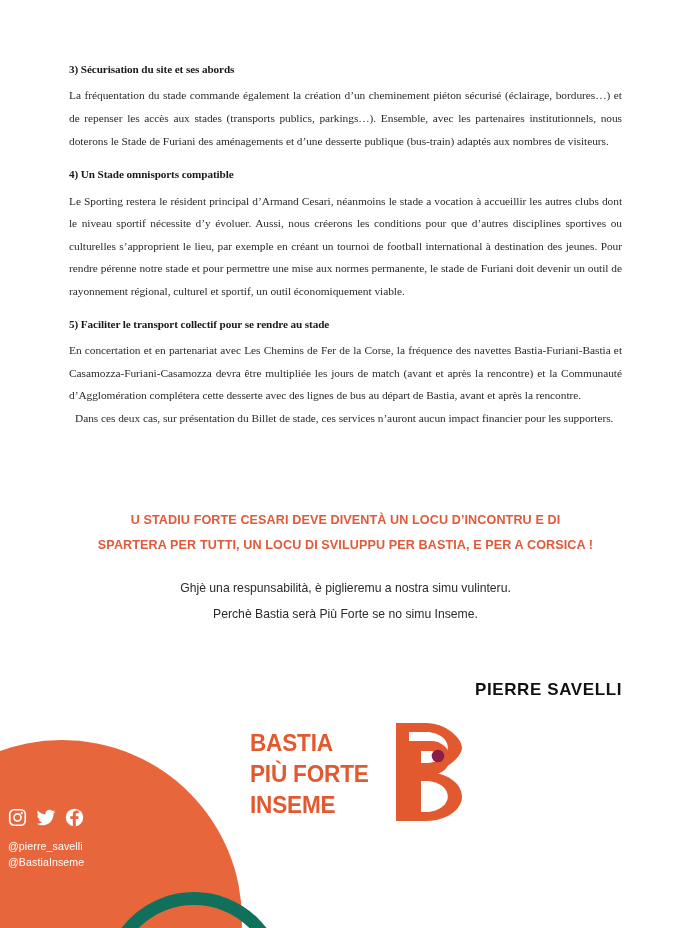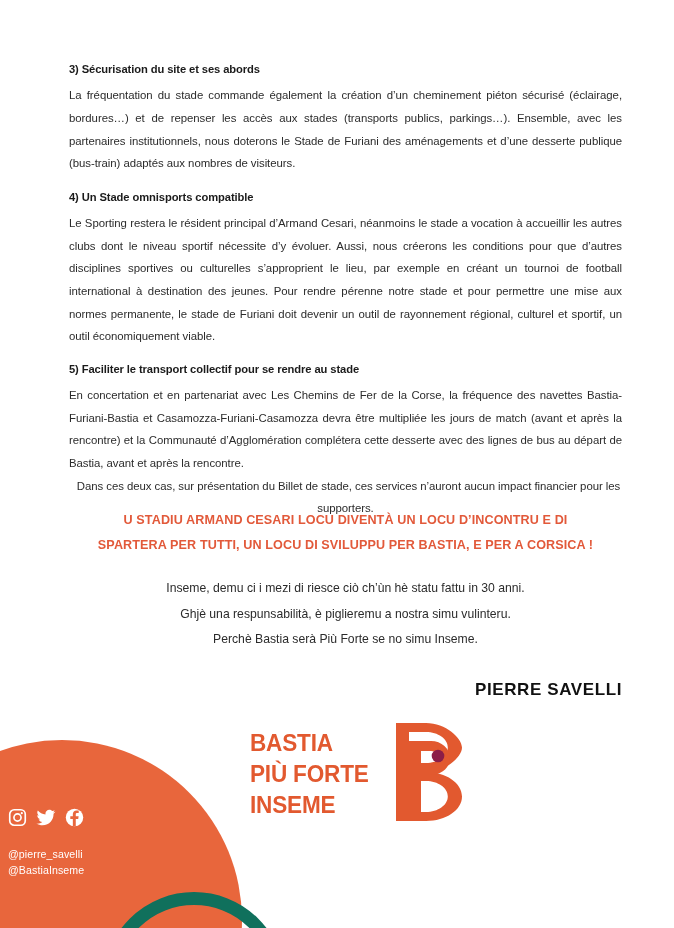--- a/index.html
+++ b/index.html
@@ -38,25 +38,26 @@
   .sec-body {
     font-size: 11.4px;
     line-height: 22.6px;
     text-align: justify;
     text-justify: inter-word;
     margin: 0;
     color: #2b2b2b;
     letter-spacing: -0.05px;
   }
   .sec-body.last-left {
-    text-align: center;
+    text-align: left;
   }
 
   .block {
     margin-bottom: 15px;
+    font-family: Liberation Serif, serif;
   }
   .block-3 { padding-top: 63px; }
   .block-4 { margin-top: 16px; }
   .block-5 { margin-top: 10px; }
 
   .indent-line {
     text-indent: 6px;
   }
 
   
@@ -129,21 +130,21 @@
     z-index: 3;
   }
   .social-icons {
     display: flex;
     align-items: center;
     gap: 9px;
   }
   .social-icons svg { display: block; }
 
   .handles {
-    margin-top: 20px;
+    margin-top: 12px;
     color: #ffffff;
     font-size: 10.6px;
     line-height: 15.5px;
     letter-spacing: 0.1px;
   }
 
   
   .logo {
     position: absolute;
     left: 250px;
@@ -184,26 +185,25 @@
 
   <div class="block block-5">
     <h3 class="sec-heading">5) Faciliter le transport collectif pour se rendre au stade</h3>
     <p class="sec-body">En concertation et en partenariat avec Les Chemins de Fer de la Corse, la fréquence des navettes Bastia-Furiani-Bastia et Casamozza-Furiani-Casamozza devra être multipliée les jours de match (avant et après la rencontre) et la Communauté d’Agglomération complétera cette desserte avec des lignes de bus au départ de Bastia, avant et après la rencontre.</p>
     <p class="sec-body last-left indent-line"> Dans ces deux cas, sur présentation du Billet de stade, ces services n’auront aucun impact financier pour les supporters.</p>
   </div>
 
 </div>
 
 <div class="slogan">
-  <div>U STADIU ARMAND CESARI LOCU DIVENTÀ UN LOCU D’INCONTRU E DI</div>
+  <div>U STADIU FORTE CESARI DEVE DIVENTÀ UN LOCU D’INCONTRU E DI</div>
   <div>SPARTERA PER TUTTI, UN LOCU DI SVILUPPU PER BASTIA, E PER A CORSICA !</div>
 </div>
 
 <div class="closing">
-  <div>Inseme, demu ci i mezi di riesce ciò ch’ùn hè statu fattu in 30 anni.</div>
   <div>Ghjè una respunsabilità, è piglieremu a nostra simu vulinteru.</div>
   <div>Perchè Bastia serà Più Forte se no simu Inseme.</div>
 </div>
 
 <div class="signature">PIERRE SAVELLI</div>
 
 <div class="orange-blob"></div>
 <div class="green-ring"></div>
 
 <div class="social">

